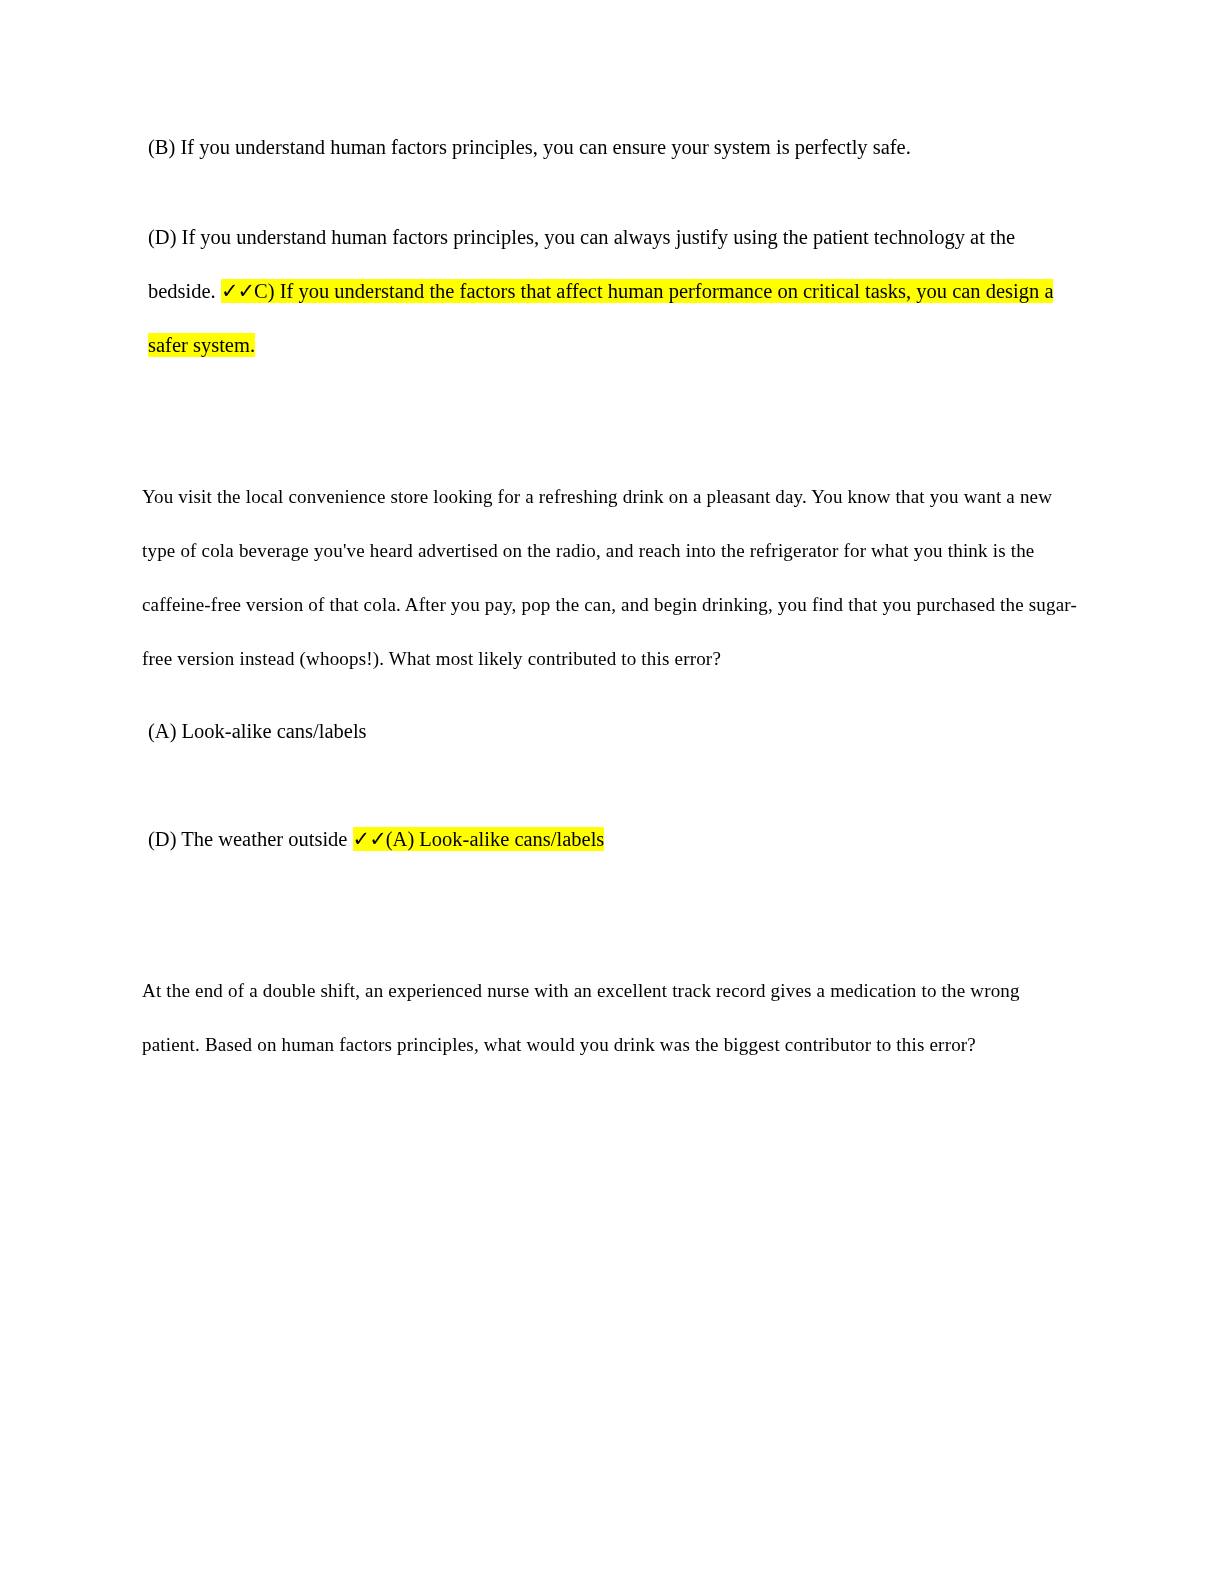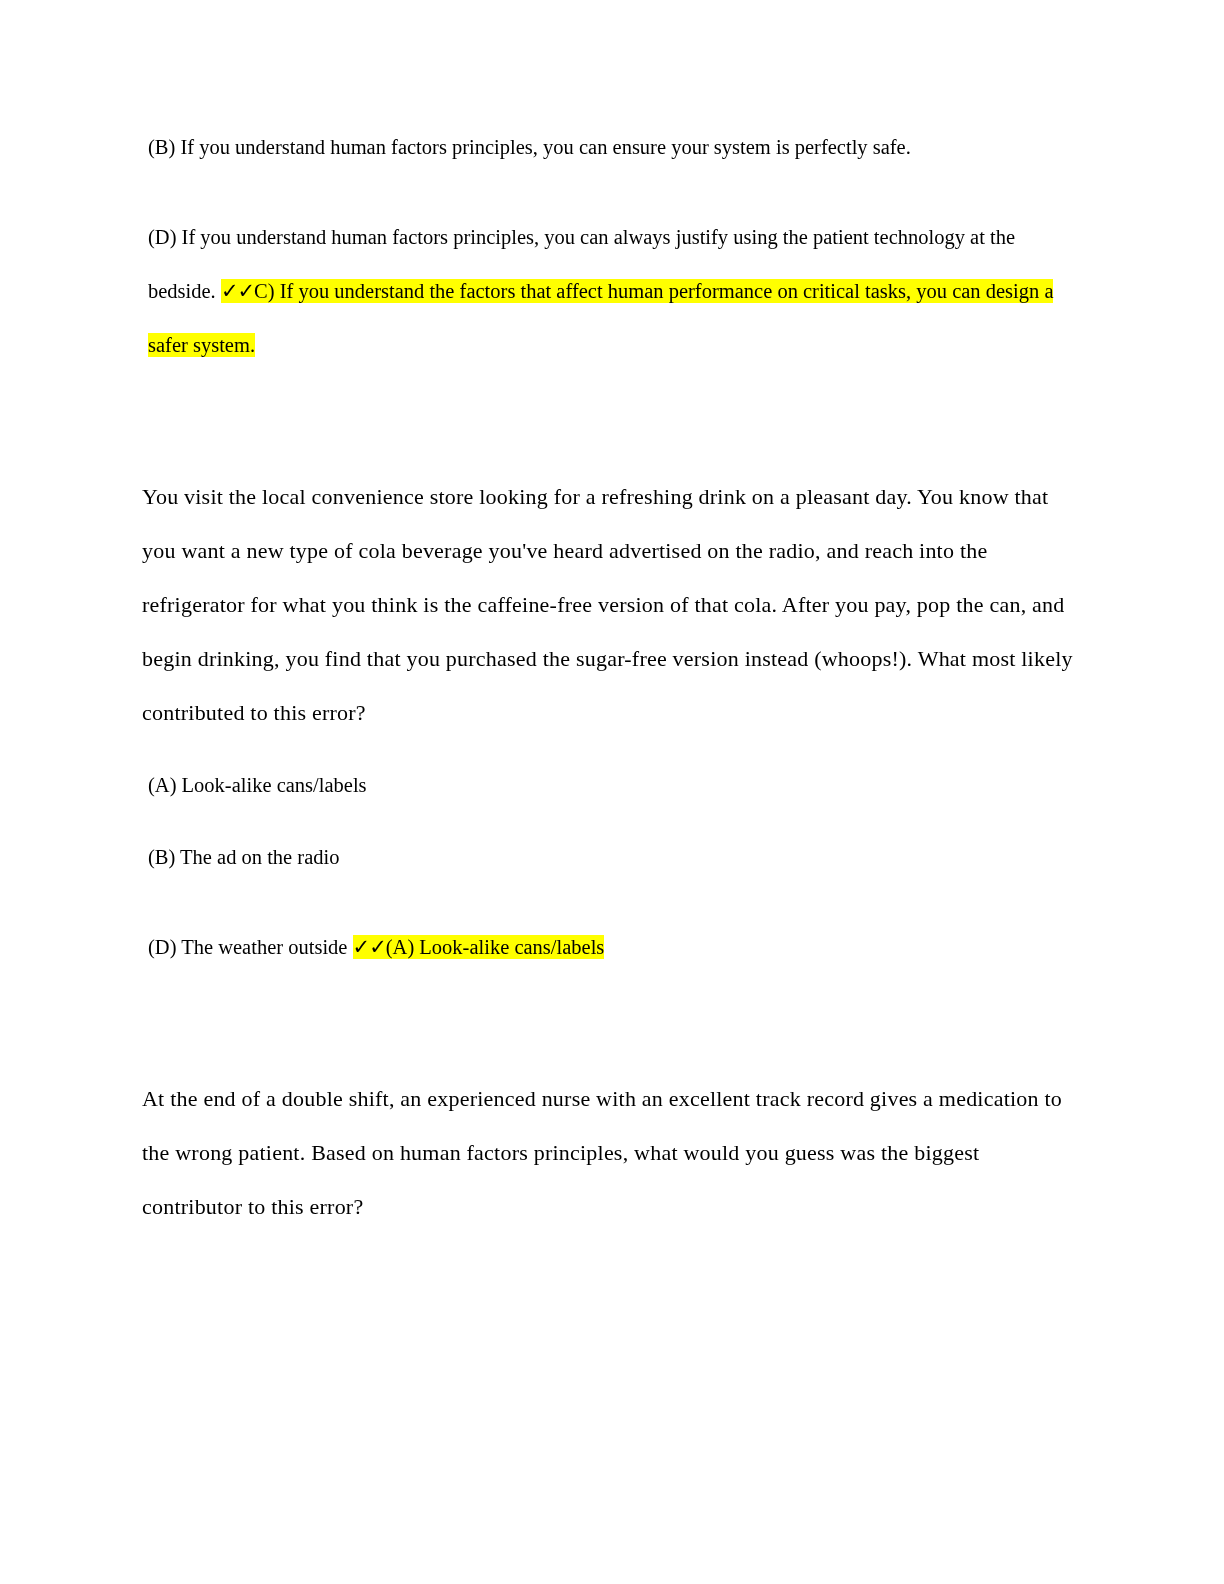--- a/index.html
+++ b/index.html
@@ -15,21 +15,21 @@
     -webkit-font-smoothing: antialiased;
   }
   .page {
     position: relative;
     width: 1224px;
     height: 1368px;
     box-sizing: border-box;
     padding: 120px 140px 0 142px;
   }
   .para {
-    font-size: 22px;
+    font-size: 19px;
     line-height: 54px;
     margin: 0 0 0 0;
     text-align: left;
     letter-spacing: 0.01em;
   }
   .opt {
     font-size: 20.5px;
     line-height: 54px;
     margin: 0;
     padding-left: 6px;
@@ -62,25 +62,24 @@
     <p class="opt"><span>(D) If you understand human factors principles, you can always justify using the patient technology at the bedside.</span> <span class="hl"><span class="check">✓✓</span><span>C) If you understand the factors that affect human performance on critical tasks, you can design a safer system.</span></span></p>
   </div>
 
   <div class="block-gap-lg"></div>
 
   <div class="q-block">
     <p class="para">You visit the local convenience store looking for a refreshing drink on a pleasant day. You know that you want a new type of cola beverage you've heard advertised on the radio, and reach into the refrigerator for what you think is the caffeine-free version of that cola. After you pay, pop the can, and begin drinking, you find that you purchased the sugar-free version instead (whoops!). What most likely contributed to this error?</p>
     <div class="block-gap-sm"></div>
     <p class="opt">(A) Look-alike cans/labels</p>
     <div class="block-gap-sm"></div>
-    <p class="opt">(B) The ad on the radio</p>
     <div class="block-gap-sm"></div>
     <div class="block-gap-sm"></div>
     <p class="opt"><span>(D) The weather outside</span> <span class="hl"><span class="check">✓✓</span><span>(A) Look-alike cans/labels</span></span></p>
   </div>
 
   <div class="block-gap-lg"></div>
 
   <div class="q-block">
-    <p class="para">At the end of a double shift, an experienced nurse with an excellent track record gives a medication to the wrong patient. Based on human factors principles, what would you guess was the biggest contributor to this error?</p>
+    <p class="para">At the end of a double shift, an experienced nurse with an excellent track record gives a medication to the wrong patient. Based on human factors principles, what would you drink was the biggest contributor to this error?</p>
   </div>
 
 </div>
 
 </body></html>

